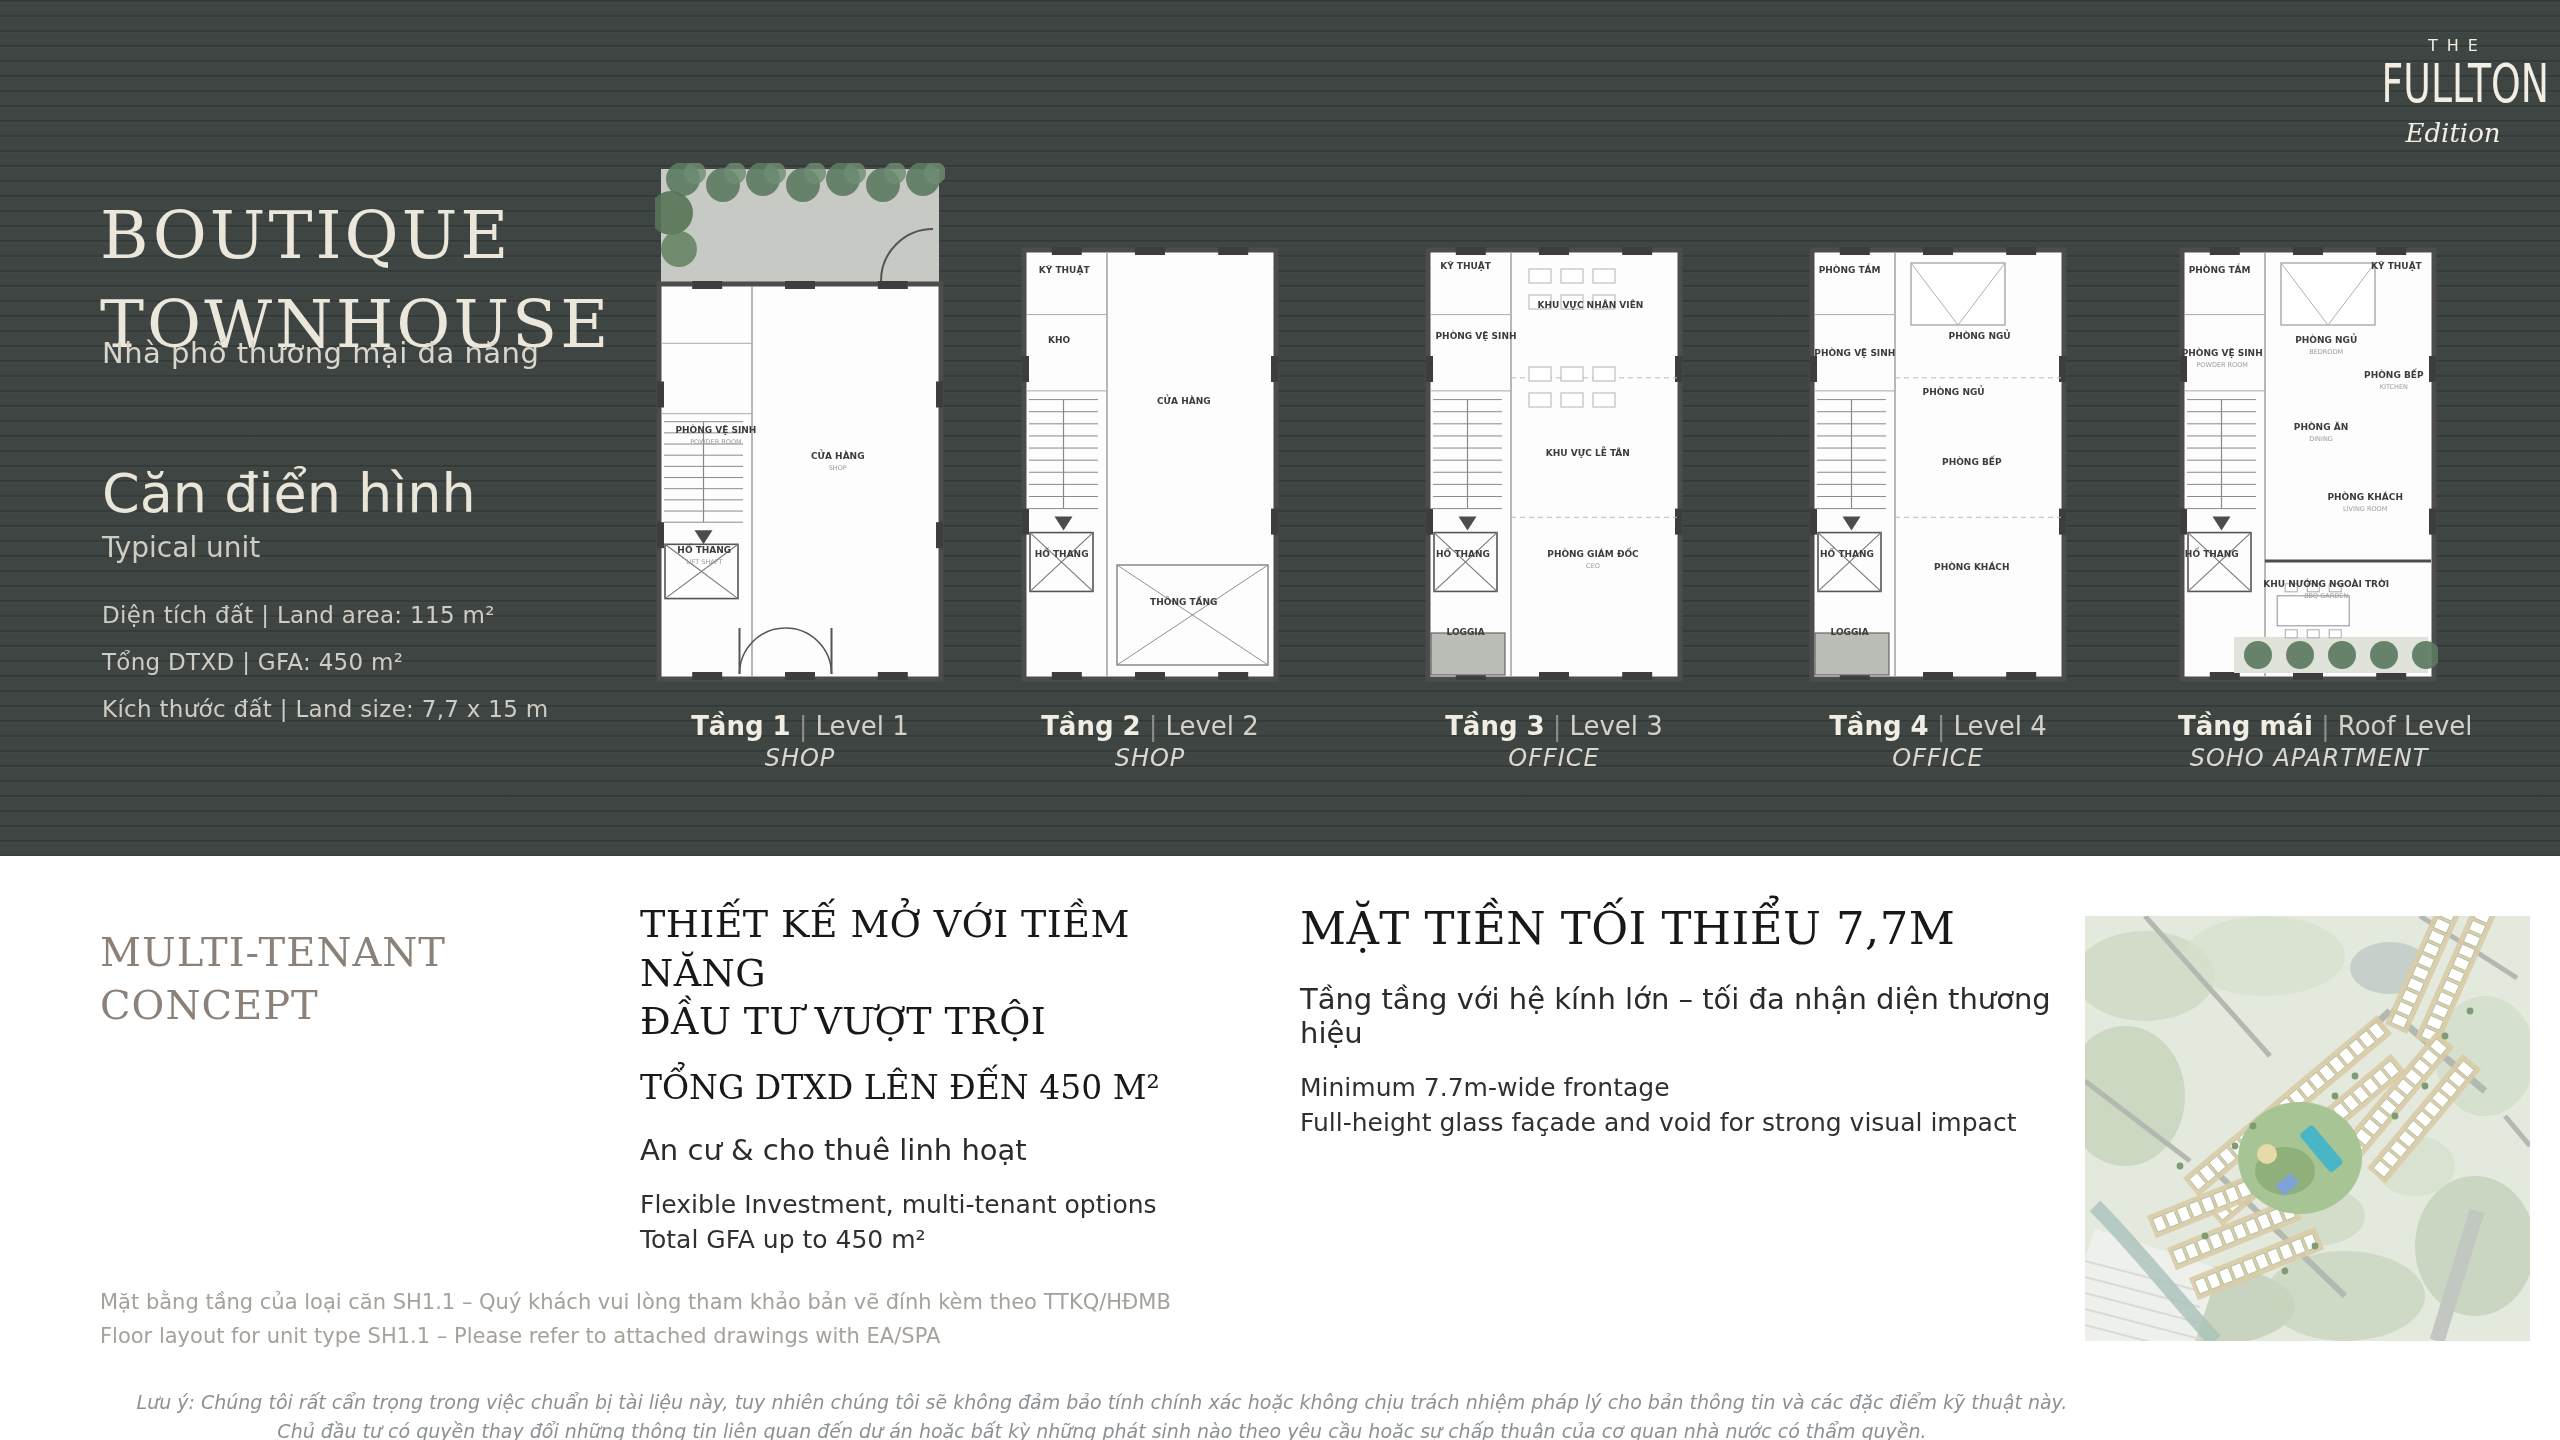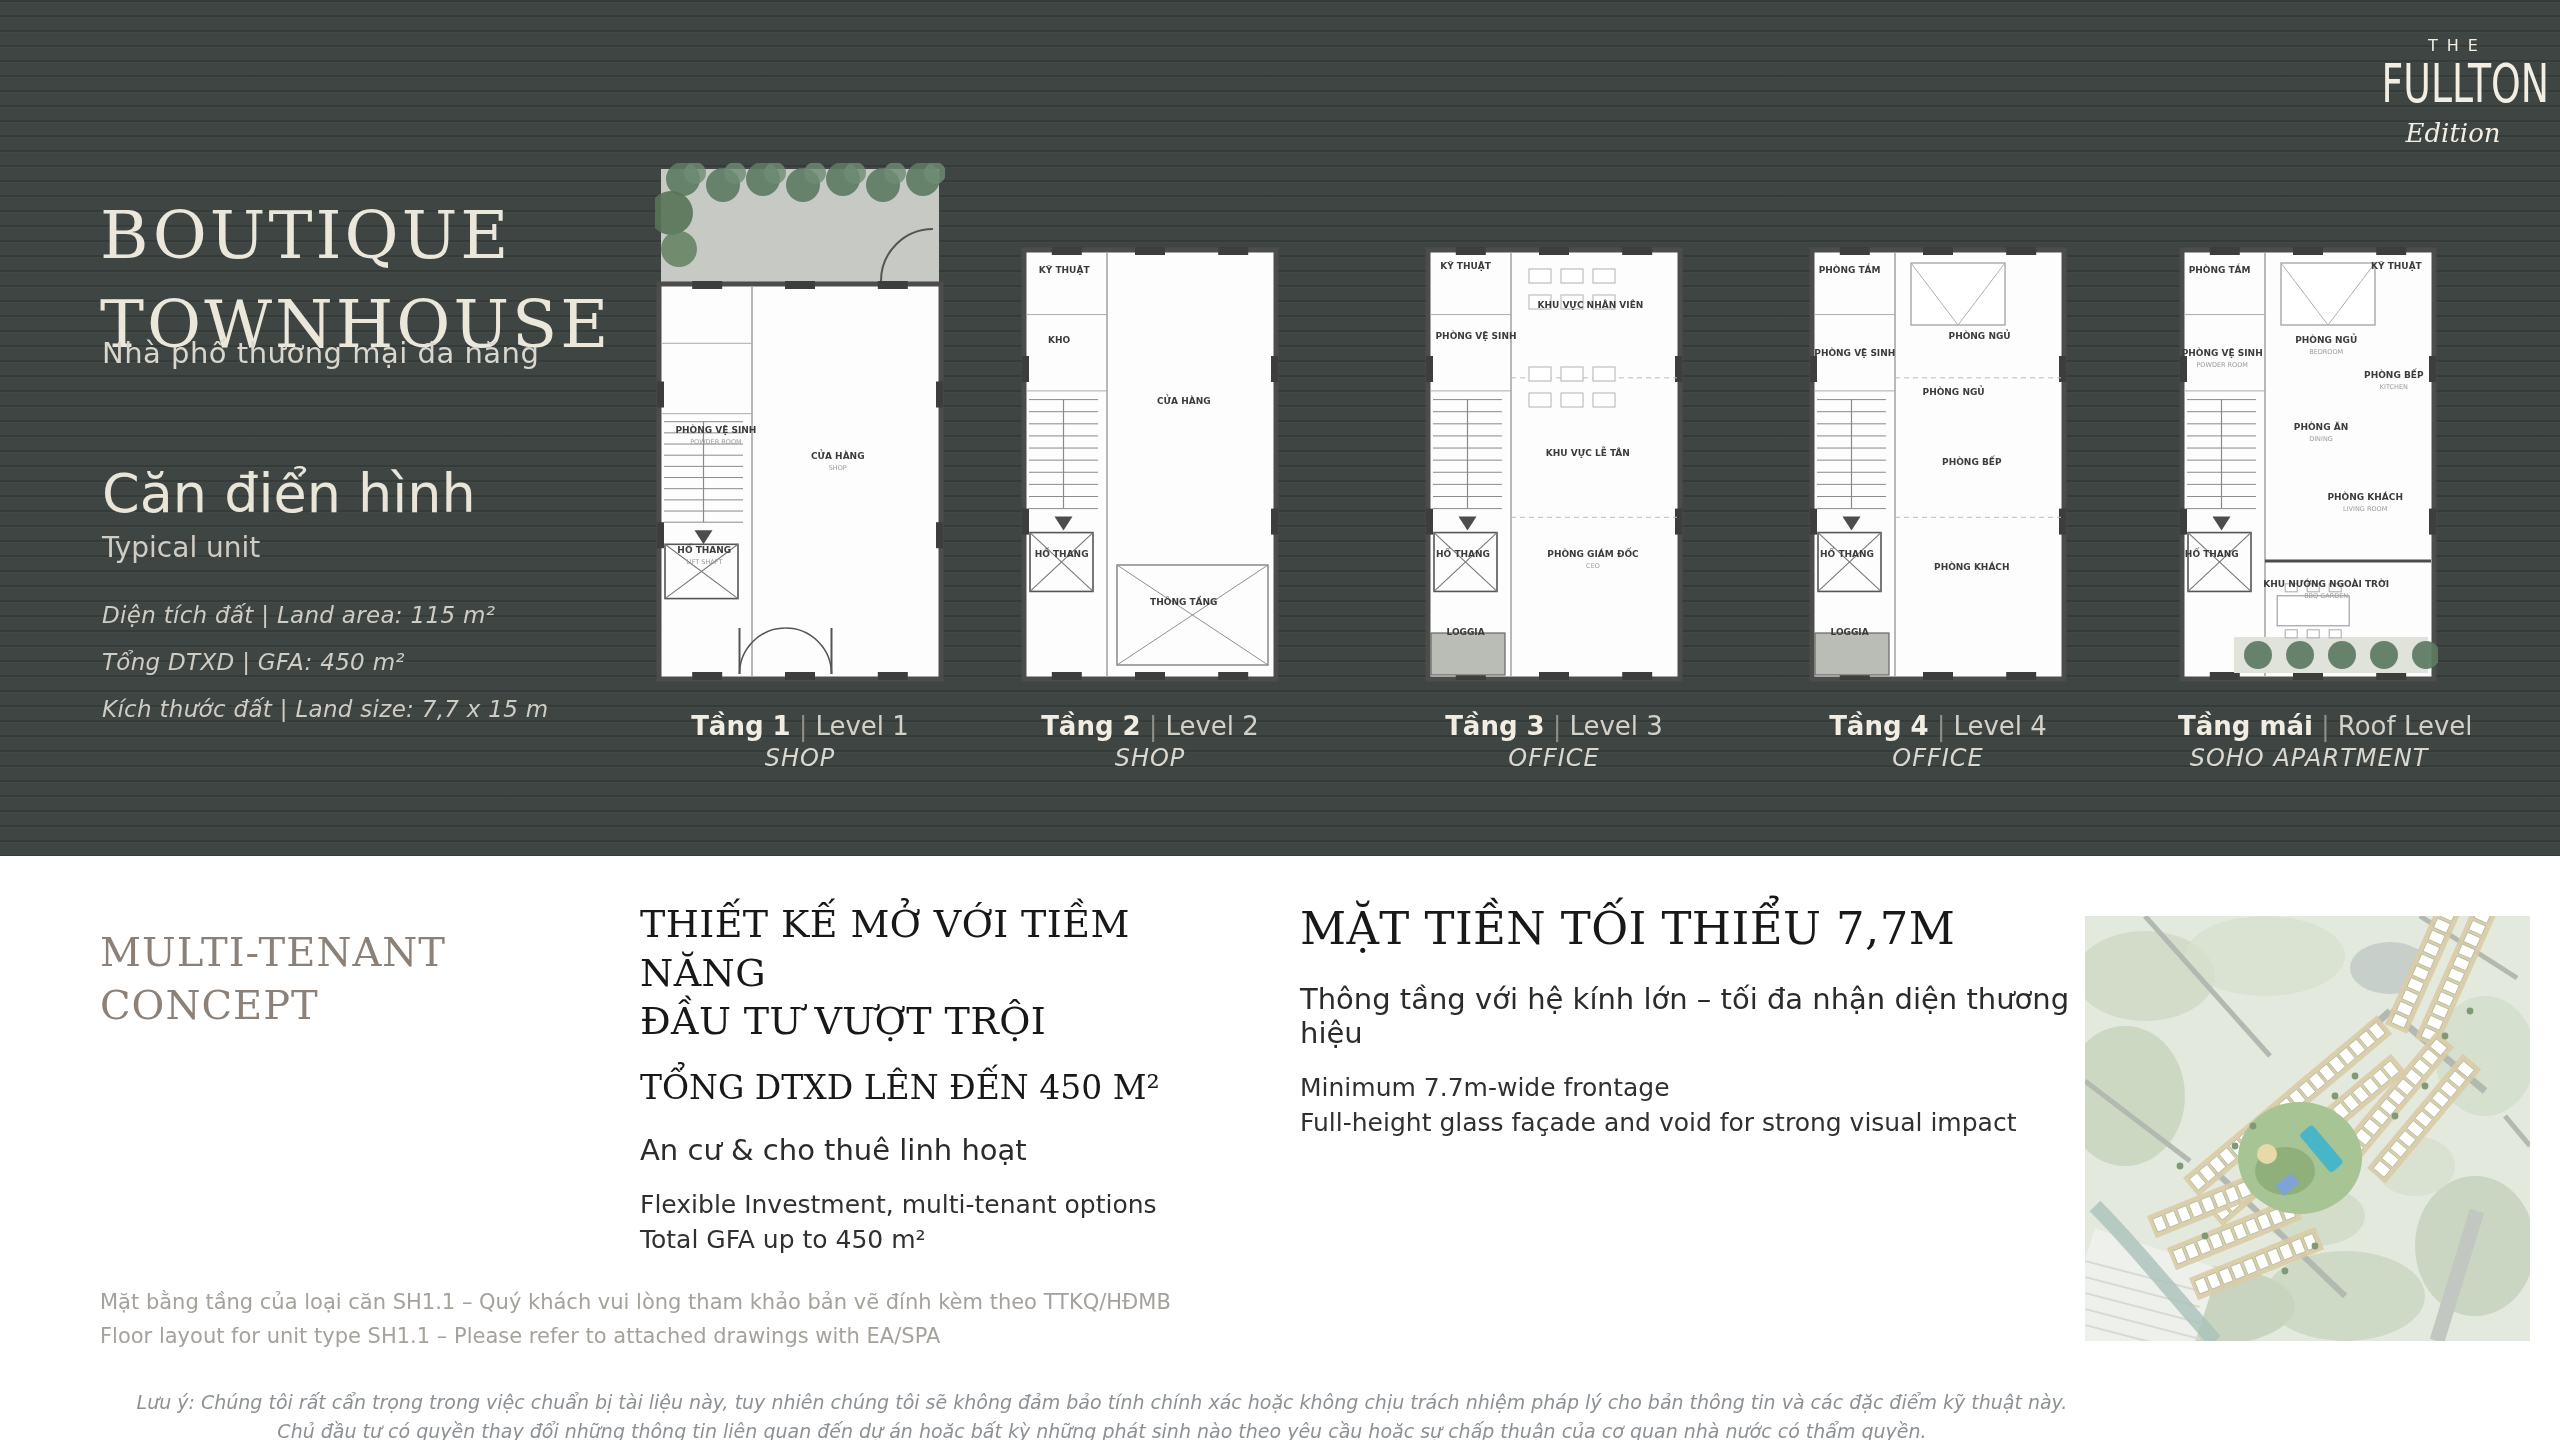--- a/index.html
+++ b/index.html
@@ -21,21 +21,21 @@
     font-family:"DejaVu Serif",serif;font-size:66px;font-weight:400;
     letter-spacing:3px;color:#ece7db;line-height:1.34;
   }
   .subtitle{
     position:absolute;left:102px;top:336px;
     font-size:29px;color:#d9d6cd;letter-spacing:.5px;
   }
   .unit{position:absolute;left:102px;top:462px;}
   .unit-title{font-size:54px;color:#e9e5d9;}
   .unit-sub{font-size:28px;color:#cfccc4;margin-top:6px;}
-  .specs{margin-top:28px;font-size:23px;line-height:2.05;color:#cfccc4;letter-spacing:.3px;font-style:italic;}
+  .specs{margin-top:28px;font-size:23px;line-height:2.05;color:#cfccc4;letter-spacing:.3px;}
   
   .logo{position:absolute;left:2368px;top:36px;width:170px;text-align:center;color:#f2eee3;}
   .logo-the{font-size:16px;letter-spacing:9px;padding-left:9px;}
   .logo-main{font-size:45px;margin-top:2px;transform:scale(.84,1.18);transform-origin:center;}
   .logo-script{font-family:"DejaVu Serif",serif;font-style:italic;font-size:26px;margin-top:8px;}
   
   .plan-fig{position:absolute;margin:0;text-align:center;}
   .plan-svg{display:block;background:transparent;}
   .plan-svg text{font-family:"DejaVu Sans",sans-serif;}
   .plan-cap{margin-top:28px;white-space:nowrap;}
@@ -407,21 +407,21 @@
       <div class="serif-h2">TỔNG DTXD LÊN ĐẾN 450 M²</div>
       <div class="vi-sans">An cư &amp;  cho thuê linh hoạt</div>
       <div class="en-sans">
         <span style="display:block">Flexible Investment, multi-tenant options</span>
         <span style="display:block">Total GFA up to 450 m²</span>
       </div>
     </div>
 
     <div class="col2">
       <div class="serif-h">MẶT TIỀN TỐI THIỂU 7,7M</div>
-      <div class="vi-sans">Thông tầng với hệ kính lớn – tối đa nhận diện thương hiệu</div>
+      <div class="vi-sans">Tầng tầng với hệ kính lớn – tối đa nhận diện thương hiệu</div>
       <div class="en-sans">
         <span style="display:block">Minimum 7.7m-wide frontage</span>
         <span style="display:block">Full-height glass façade and void for strong visual impact</span>
       </div>
     </div>
 
     <svg class="sitemap" id="sitemap-svg" viewBox="0 0 445 425">
         <rect x="0" y="0" width="445" height="425" fill="#e4e9de"></rect>
         <ellipse cx="60" cy="60" rx="70" ry="45" fill="#ccd7c2" opacity=".75"></ellipse>
         <ellipse cx="180" cy="40" rx="80" ry="40" fill="#d7e0cc" opacity=".75"></ellipse>

